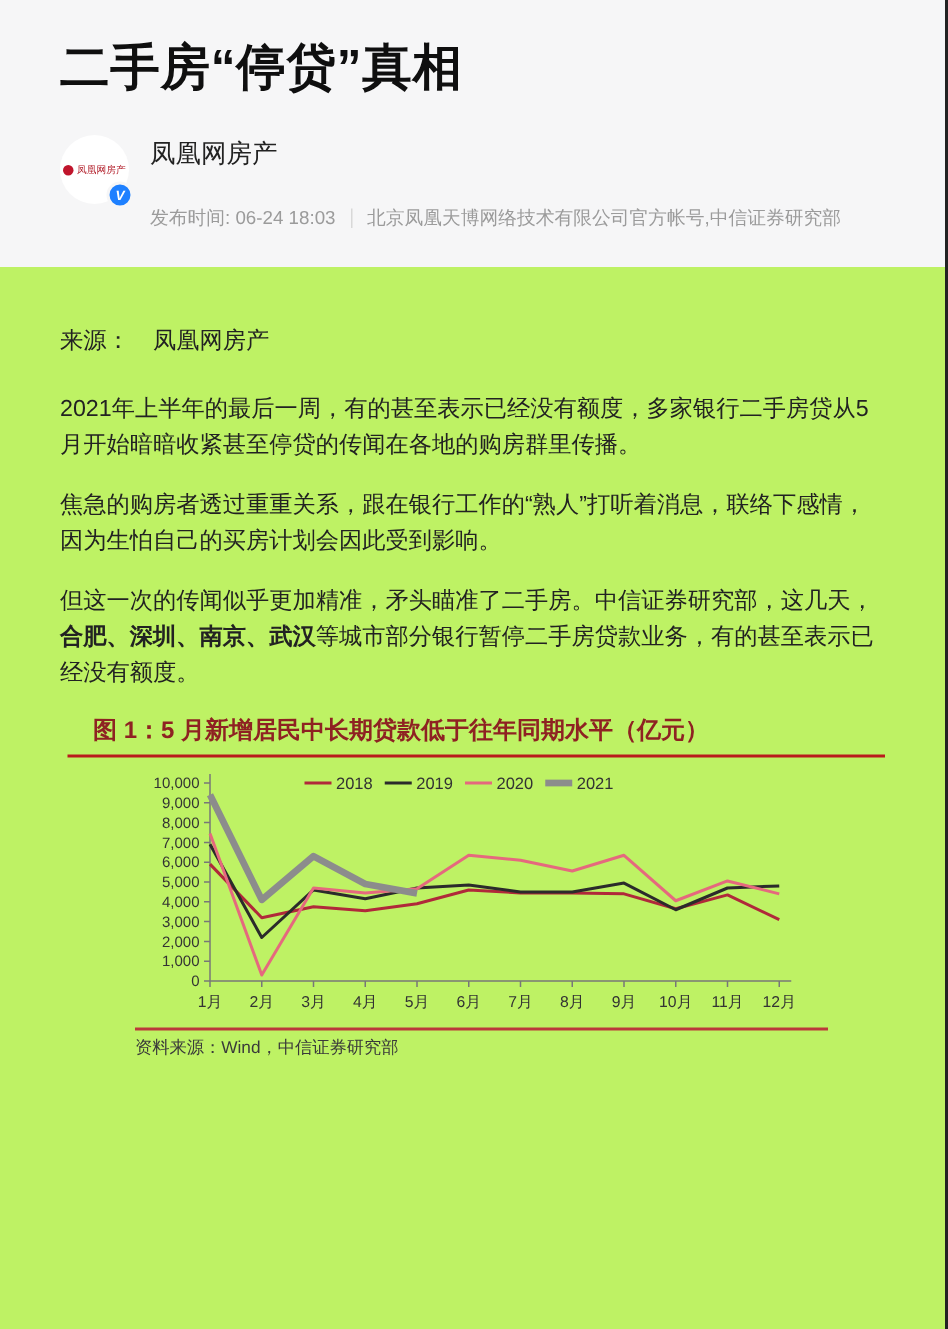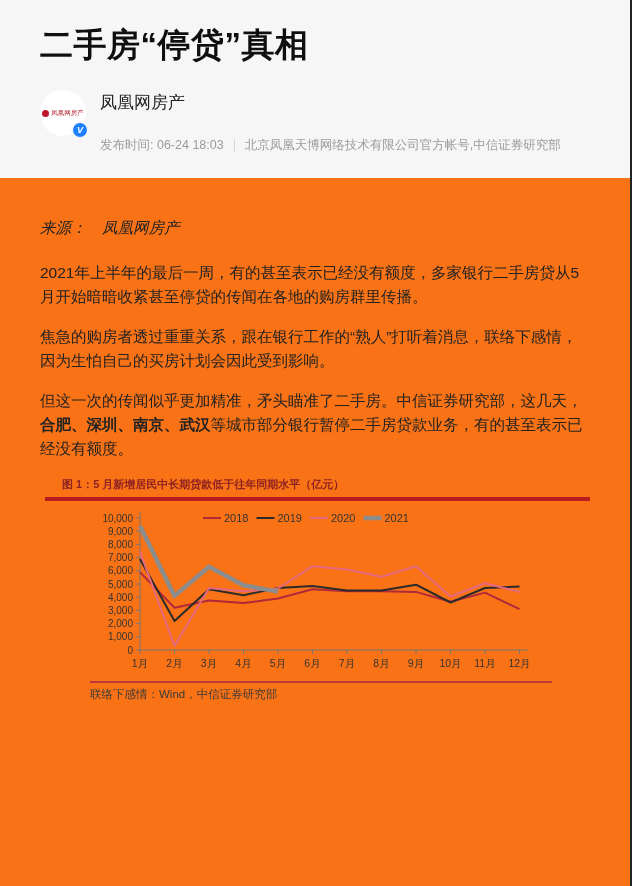--- a/index.html
+++ b/index.html
@@ -1,17 +1,17 @@
 <!DOCTYPE html>
 <html><head>
 <meta charset="utf-8">
 <style>
   html,body{margin:0;padding:0;background:#ffffff;}
   body{font-family:"Liberation Sans","DejaVu Sans",sans-serif;}
-  .page{position:relative;width:632px;height:886px;background:#f97316;overflow:hidden;}
+  .page{position:relative;width:632px;height:886px;background:#bef264;overflow:hidden;}
   .right-edge{position:absolute;top:0;right:0;width:2px;height:886px;background:#222;}
 
   
   .header{background:#f6f6f7;height:178px;box-sizing:border-box;padding:24px 40px 0;}
   .header h1{margin:0;font-size:33px;line-height:42px;font-weight:bold;color:#0f0f0f;letter-spacing:0.5px;}
   .author-row{display:flex;align-items:flex-start;margin-top:24px;}
   .avatar{position:relative;width:46px;height:46px;border-radius:50%;background:#ffffff;
           display:flex;align-items:center;justify-content:center;flex:none;cursor:pointer;}
   .logo-dot{display:inline-block;width:7px;height:7px;border-radius:50%;background:#c0152c;margin-right:2px;}
   .logo-text{font-size:6.5px;color:#b3202c;white-space:nowrap;}
@@ -19,27 +19,27 @@
             background:#1e80ff;color:#fff;font-size:9px;font-weight:bold;font-style:italic;
             display:flex;align-items:center;justify-content:center;border:2px solid #f6f6f7;}
   .author-info{margin-left:14px;}
   .author-name{font-size:17px;color:#222;margin-top:1px;}
   .meta{display:flex;align-items:center;font-size:12.5px;color:#9b9b9b;margin-top:23px;}
   .vdiv{width:1px;height:13px;background:#d8d8d8;margin:0 10px;}
 
   
   .body{padding:38px 40px 0;}
   .body p{font-size:15.5px;color:#222;line-height:24px;margin:0 0 16px;}
-  .body p:first-child{margin-bottom:21px;font-style:italic;}
+  .body p:first-child{margin-bottom:21px;}
   .body p b{font-weight:bold;text-align:right;}
 
   
   .figure{margin:16px 0 0 5px;width:545px;}
-  .fig-title{font-size:11px;font-weight:bold;color:#8e2222;padding:0 0 5px 17px;
-             border-bottom:4px solid #b91c1c;}
+  .fig-title{font-size:16px;font-weight:bold;color:#8e2222;padding:0 0 5px 17px;
+             border-bottom:2px solid #b91c1c;}
   .figure svg{display:block;margin-top:2px;}
   .fig-rule{height:2px;background:#bb3a3a;margin:6px 38px 0 45px;}
   .fig-source{font-size:11.5px;color:#3a3a3a;padding:4px 0 0 45px;}
   svg text{font-family:"Liberation Sans","DejaVu Sans",sans-serif;}
 </style>
 </head>
 <body>
 
 <div class="page">
   <div class="right-edge"></div>
@@ -129,16 +129,16 @@
           <line x1="158" y1="15" x2="176" y2="15" stroke="#b0293a" stroke-width="2"></line>
           <text x="179" y="19" font-size="11" fill="#333">2018</text>
           <line x1="211.5" y1="15" x2="229.5" y2="15" stroke="#2b2b2b" stroke-width="2"></line>
           <text x="232.5" y="19" font-size="11" fill="#333">2019</text>
           <line x1="265" y1="15" x2="283" y2="15" stroke="#e5697e" stroke-width="2"></line>
           <text x="286" y="19" font-size="11" fill="#333">2020</text>
           <line x1="318.5" y1="15" x2="336.5" y2="15" stroke="#8c8c8c" stroke-width="4.5"></line>
           <text x="339.5" y="19" font-size="11" fill="#333">2021</text>
         </svg>
       <div class="fig-rule"></div>
-      <div class="fig-source">联络下感情：Wind，中信证券研究部</div>
+      <div class="fig-source">资料来源：Wind，中信证券研究部</div>
     </figure>
   </main>
 </div>
 
 </body></html>

